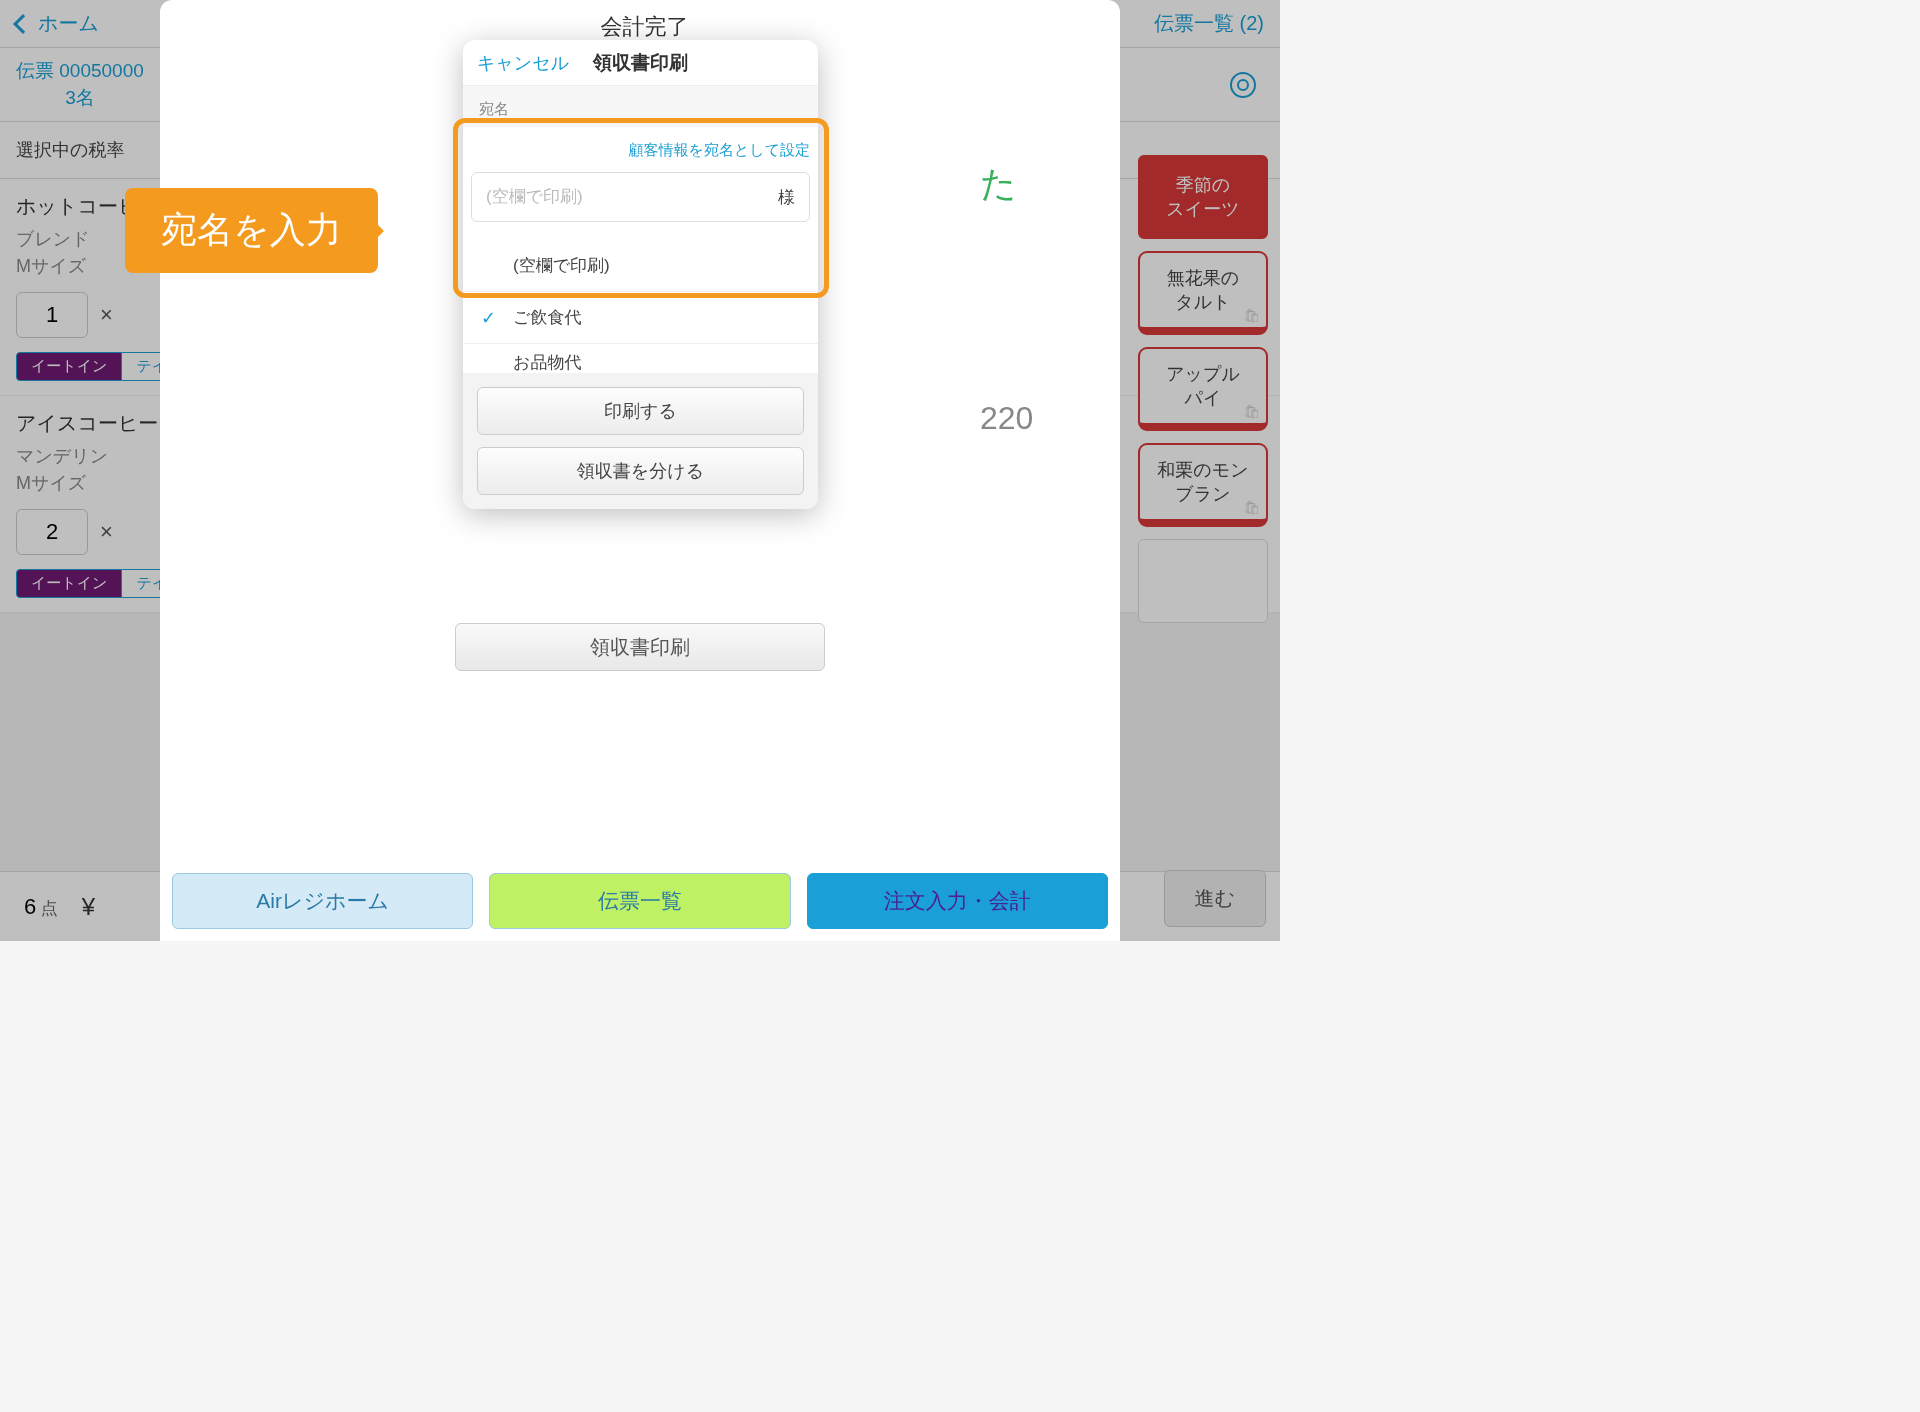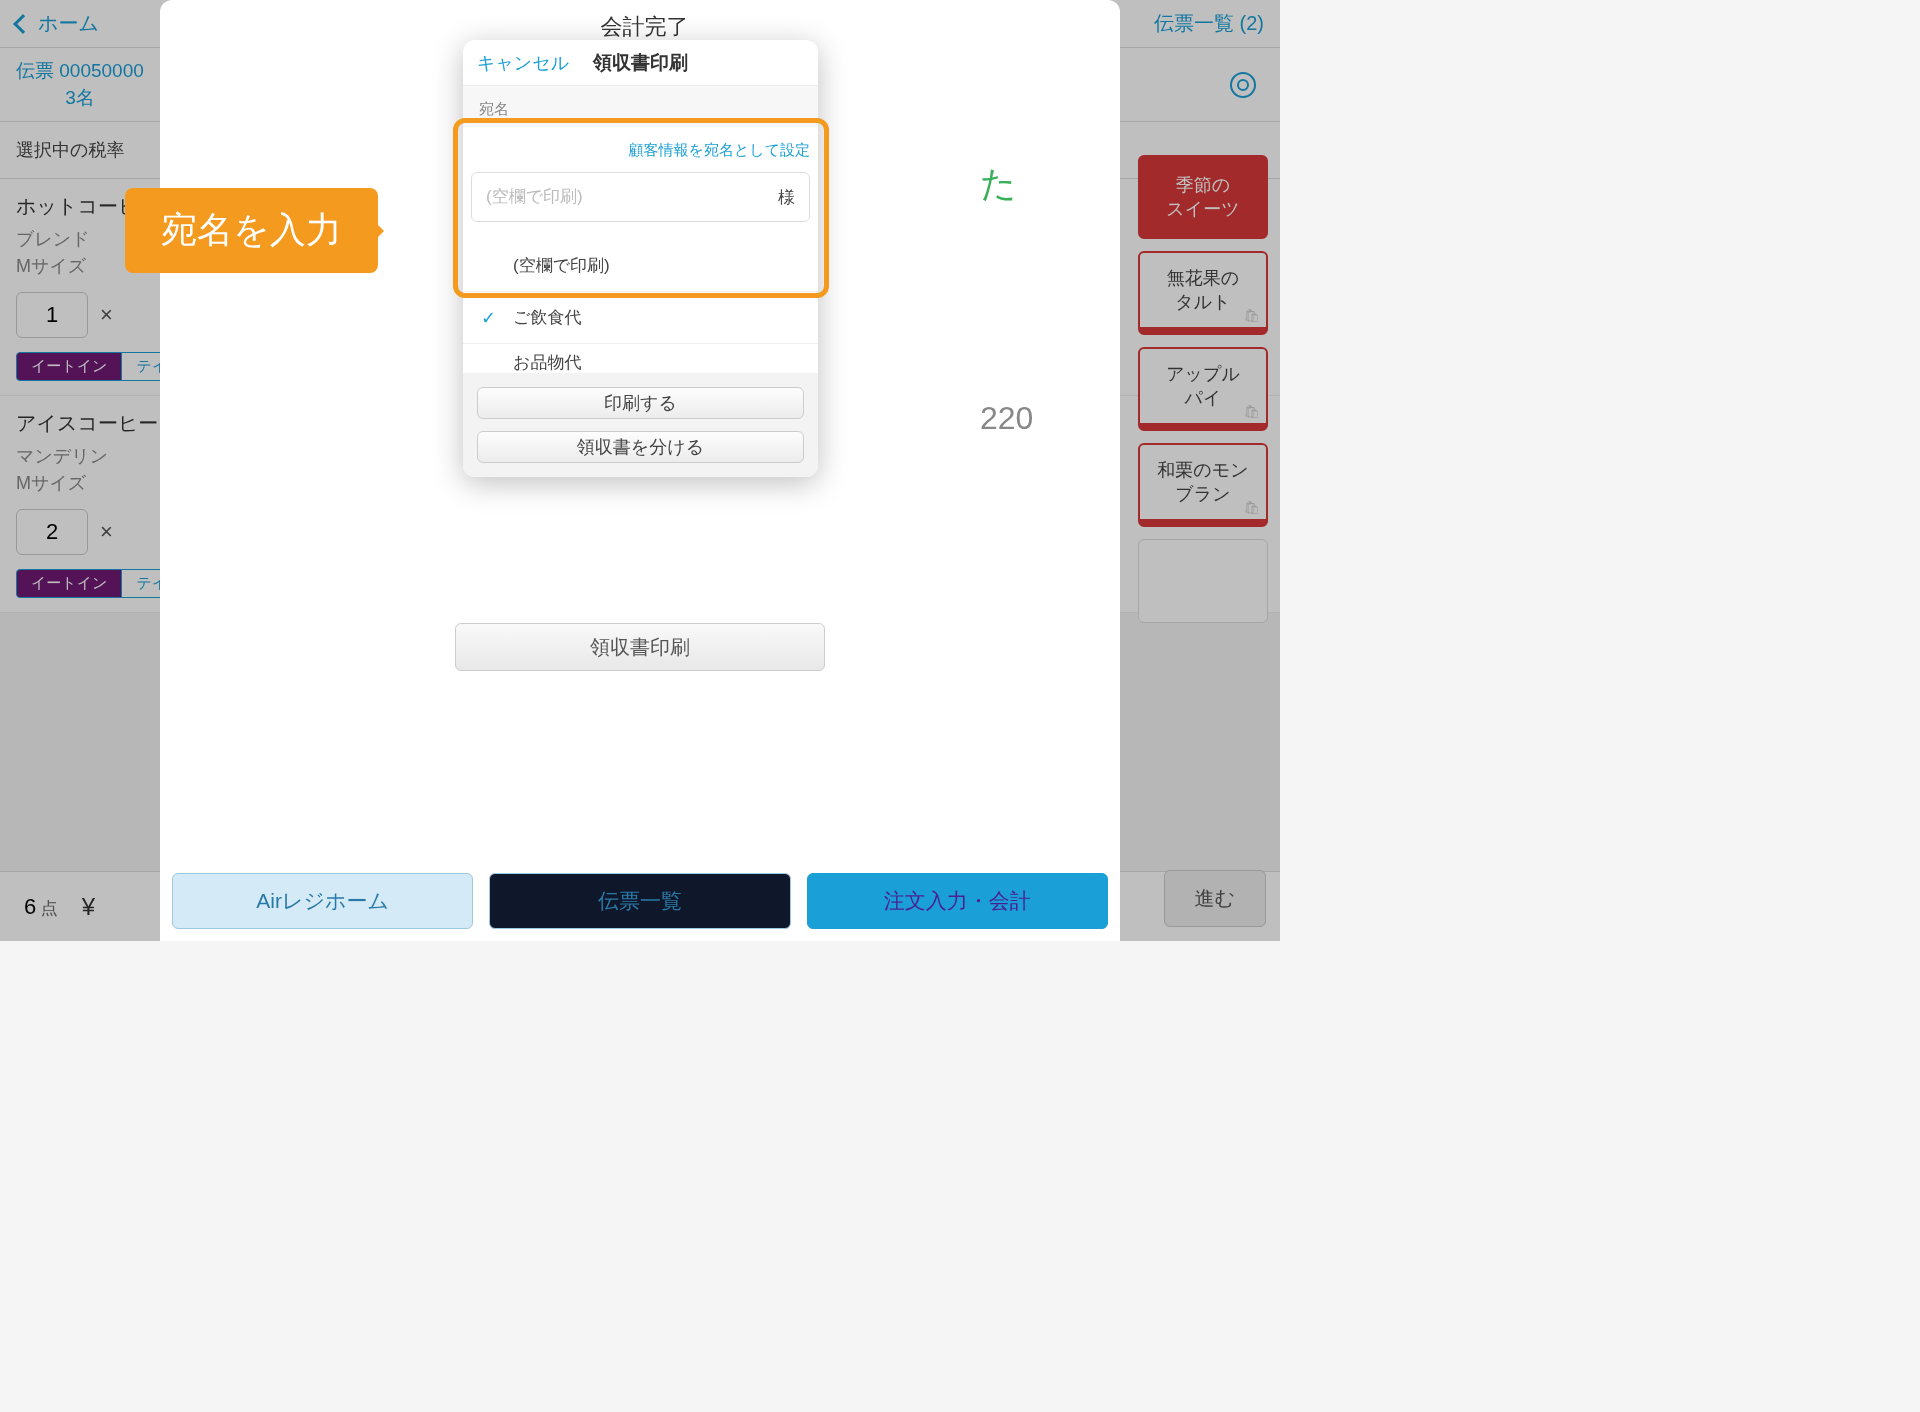--- a/index.html
+++ b/index.html
@@ -27,21 +27,21 @@
     .qty-row { display: flex; align-items: center; gap: 12px; margin-top: 12px; }
     .qty-box { width: 72px; height: 46px; border: 1px solid #ccc; border-radius: 6px; display: flex; align-items: center; justify-content: center; font-size: 22px; background: #fff; }
     .x-mark { font-size: 22px; color: #555; }
     .tag-row { display: flex; margin-top: 14px; }
     .tag-active { background: #701a75; color: #fff; padding: 4px 14px; border-radius: 4px 0 0 4px; font-size: 15px; border: 1px solid #1a9fd6; }
     .tag-inactive { background: #fff; color: #1a9fd6; padding: 4px 14px; border-radius: 0 4px 4px 0; font-size: 15px; border: 1px solid #1a9fd6; border-left: none; }
 
     .right-tiles { position: absolute; right: 12px; top: 155px; width: 130px; display: flex; flex-direction: column; gap: 12px; }
     .tile { height: 84px; border: 2px solid #d93838; border-radius: 6px; display: flex; align-items: center; justify-content: center; text-align: center; font-size: 18px; position: relative; }
     .tile-red { background: #d93838; color: #fff; }
-    .tile-white { background: #fff; color: #444; border-bottom-width: 8px; }
+    .tile-white { background: #fff; color: #444; border-bottom-width: 8px; border-radius: 9px; }
     .tile-bag { position: absolute; bottom: 4px; right: 6px; font-size: 13px; color: #ccc; }
     .tile-empty { height: 84px; border: 1px solid #ddd; border-radius: 6px; background: #fff; }
 
     .bottom-summary { position: absolute; bottom: 0; left: 0; right: 0; height: 70px; background: #fff; border-top: 1px solid #ddd; display: flex; align-items: center; padding: 0 24px; gap: 24px; }
     .bottom-summary .points { font-size: 22px; }
     .bottom-summary .sub { font-size: 17px; color: #666; }
     .yen { font-size: 24px; color: #333; }
 
     .proceed-btn { position: absolute; right: 14px; bottom: 14px; padding: 14px 30px; background: #eee; border: 1px solid #ccc; border-radius: 6px; font-size: 20px; color: #555; }
 
@@ -54,21 +54,21 @@
     .modal1-check { position: absolute; left: 432px; top: 170px; color: #38b05a; font-size: 54px; }
     .modal1-msg { position: absolute; left: 820px; top: 160px; color: #38b05a; font-size: 36px; }
     .modal1-deposit { position: absolute; left: 430px; top: 400px; color: #888; font-size: 32px; }
     .modal1-amount { position: absolute; left: 820px; top: 400px; color: #888; font-size: 32px; }
 
     .receipt-btn-outer { position: absolute; left: 50%; transform: translateX(-50%); bottom: 270px; width: 370px; height: 48px; background: linear-gradient(#f9f9f9, #e8e8e8); border: 1px solid #ccc; border-radius: 6px; display: flex; align-items: center; justify-content: center; font-size: 20px; color: #555; }
 
     .modal1-footer { position: absolute; left: 12px; right: 12px; bottom: 12px; display: flex; gap: 16px; }
     .footer-btn { flex: 1; height: 56px; border-radius: 6px; display: flex; align-items: center; justify-content: center; font-size: 21px; border: 1px solid #9cc9e0; }
     .footer-btn-light { background: #d4ebf7; color: #2a7aa8; }
-    .footer-btn-med { background: #0f172a; color: #2a7aa8; }
+    .footer-btn-med { background: #bef264; color: #2a7aa8; }
     .footer-btn-primary { background: #1a9fd6; color: #4c1d95; border-color: #1a9fd6; }
 
     
     .modal2 { position: absolute; left: 463px; top: 40px; width: 355px; background: #fff; border-radius: 12px; box-shadow: 0 6px 30px rgba(0,0,0,0.25); overflow: hidden; }
     .modal2-header { display: flex; align-items: center; justify-content: center; position: relative; height: 46px; border-bottom: 1px solid #eee; }
     .modal2-cancel { position: absolute; left: 14px; color: #1a9fd6; font-size: 18px; }
     .modal2-title { font-size: 19px; font-weight: 600; color: #333; }
     .section-label { font-size: 15px; color: #888; padding: 14px 16px 8px; background: #f7f7f7; }
     .addressee-box { padding: 0 8px 18px; background: #fff; }
     .set-customer-link { text-align: right; color: #1a9fd6; font-size: 15px; padding: 14px 0 12px; }
@@ -77,21 +77,21 @@
     .input-wrap input::placeholder { color: #bbb; }
     .sama { font-size: 17px; color: #444; margin-left: 8px; }
     .proviso-list { background: #fff; }
     .proviso-item { display: flex; align-items: center; padding: 14px 20px; font-size: 17px; color: #444; border-top: 1px solid #f0f0f0; position: relative; }
     .proviso-item.first { border-top: none; }
     .check-blue { color: #1a9fd6; position: absolute; left: 18px; font-size: 18px; }
     .proviso-item .txt { margin-left: 30px; }
     .proviso-item.first .txt { margin-left: 30px; }
     .proviso-item.cut { padding-bottom: 6px; overflow: hidden; height: 30px; }
     .modal2-actions { background: #f3f3f3; padding: 14px; display: flex; flex-direction: column; gap: 12px; }
-    .action-btn { height: 32px; background: linear-gradient(#fdfdfd, #ececec); border: 1px solid #ccc; border-radius: 6px; display: flex; align-items: center; justify-content: center; font-size: 18px; color: #444; }
+    .action-btn { height: 48px; background: linear-gradient(#fdfdfd, #ececec); border: 1px solid #ccc; border-radius: 6px; display: flex; align-items: center; justify-content: center; font-size: 18px; color: #444; }
 
     
     .highlight-border { position: absolute; left: 453px; top: 118px; width: 376px; height: 180px; border: 5px solid #f39a1f; border-radius: 12px; pointer-events: none; }
     .callout { position: absolute; left: 125px; top: 188px; background: #f39a1f; color: #fff; font-size: 36px; padding: 18px 36px; border-radius: 8px; }
     .callout::after { content: ''; position: absolute; right: -22px; top: 50%; transform: translateY(-50%); border: 16px solid transparent; border-left-color: #f39a1f; }
   </style>
 </head>
 <body>
 
 <div class="bg-layer">

